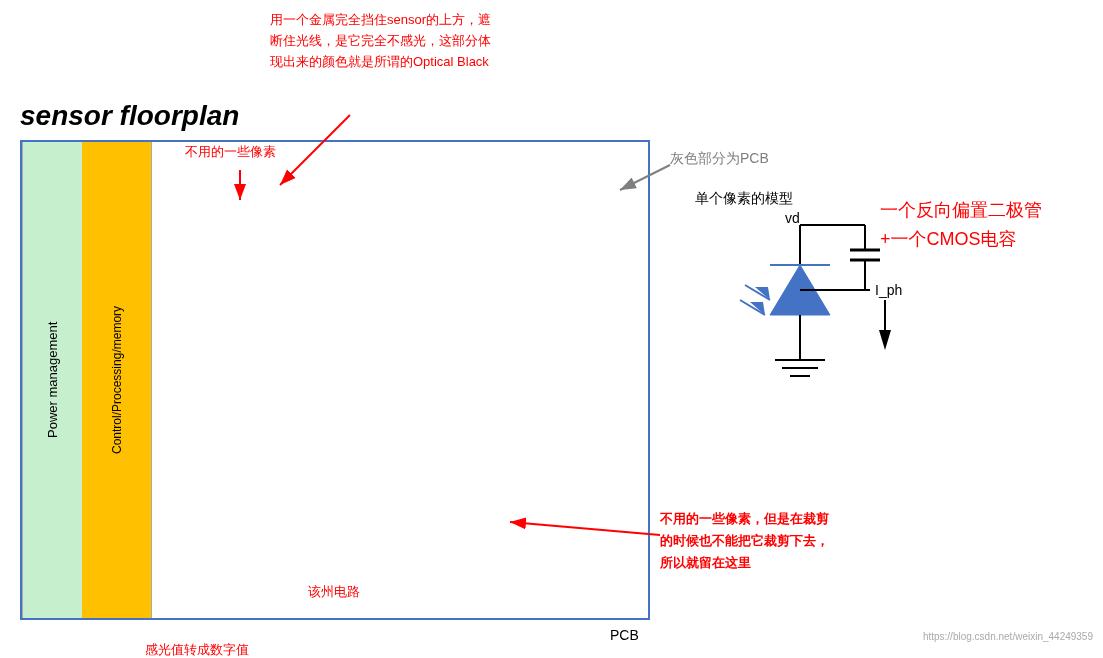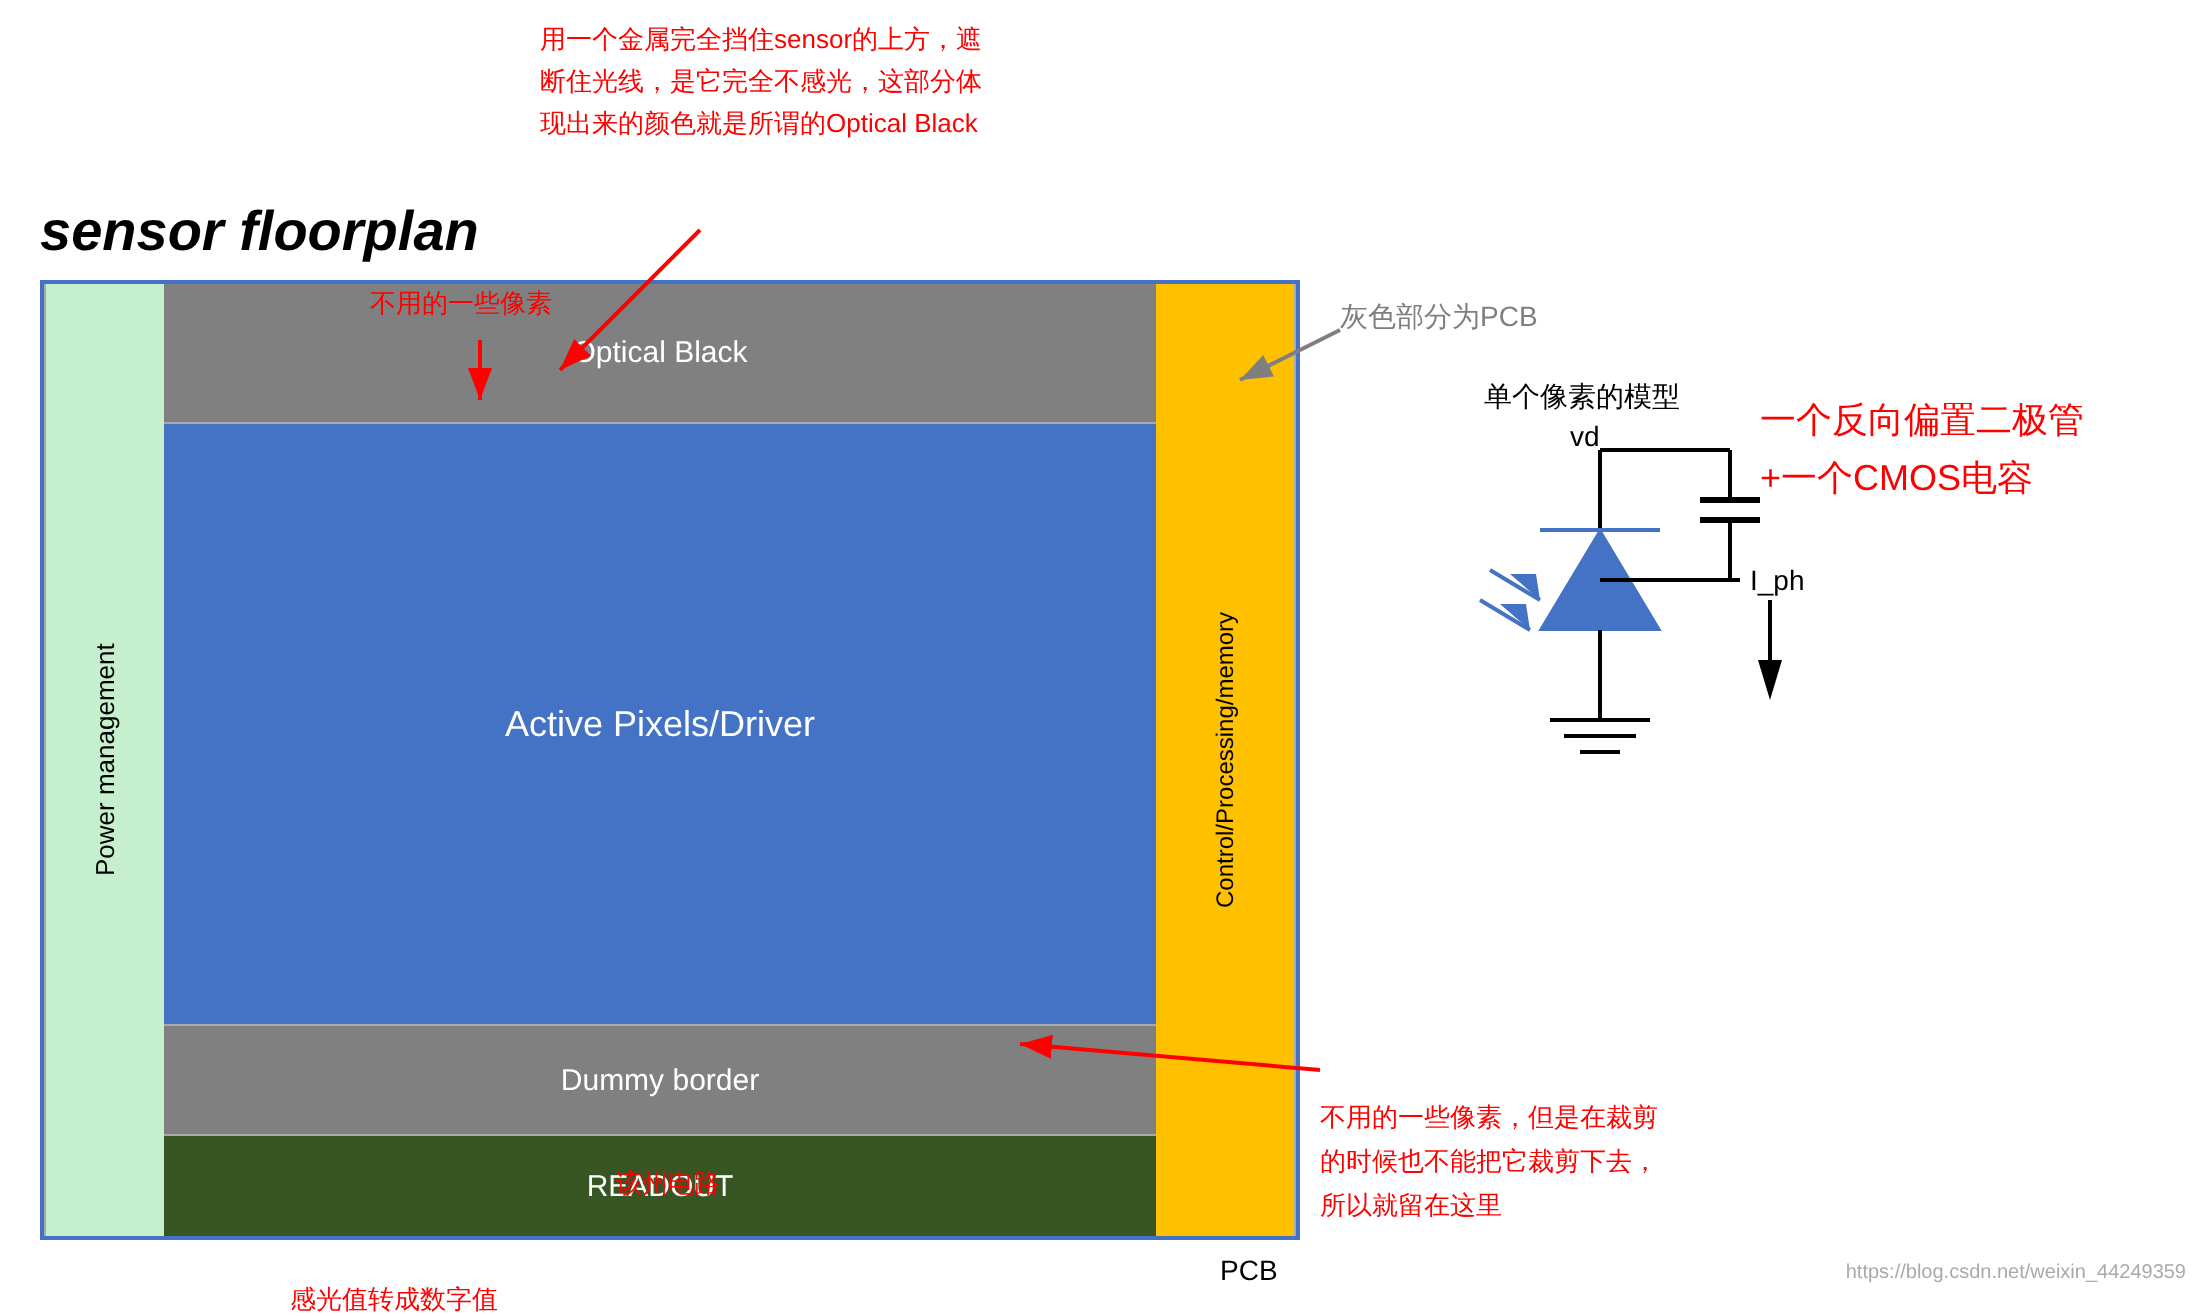--- a/index.html
+++ b/index.html
@@ -172,43 +172,43 @@
       color: #7F7F7F;
     }
 
     
     .pixel-model-label {
       position: absolute;
       top: 190px;
       left: 695px;
       font-size: 14px;
       color: #000;
-      margin-left: 47px;
     }
 
     
     .reverse-bias-label {
       position: absolute;
       top: 196px;
       left: 880px;
       font-size: 18px;
       color: #FF0000;
       line-height: 1.6;
       width: 210px;
     }
 
     
     .bottom-annotation {
       position: absolute;
-      top: 548px;
+      top: 508px;
       left: 660px;
       font-size: 13px;
       color: #FF0000;
       line-height: 1.7;
       width: 340px;
+      font-weight: bold;
     }
 
     
     .pixel-svg {
       position: absolute;
       top: 205px;
       left: 700px;
     }
 
     
@@ -224,32 +224,20 @@
 <body>
 
 <div class="canvas">
 
   <div class="title">sensor floorplan</div>
 
   <div class="floorplan-wrapper">
 
     <div class="power-mgmt">Power management</div>
 
-    <div class="center-area">
-
-      <div class="optical-black">Optical Black</div>
-
-      <div class="active-pixels">Active Pixels/Driver</div>
-
-      <div class="dummy-border">Dummy border</div>
-
-      <div class="readout">
-        <span>READOUT</span>
-      </div>
-    </div>
 
     <div class="control-col">Control/Processing/memory</div>
   </div>
 
   <div class="pcb-label">PCB</div>
 
   <div class="top-annotation">
     <span style="white-space: pre-line;">用一个金属完全挡住sensor的上方，遮
 断住光线，是它完全不感光，这部分体
 现出来的颜色就是所谓的Optical Black</span>

